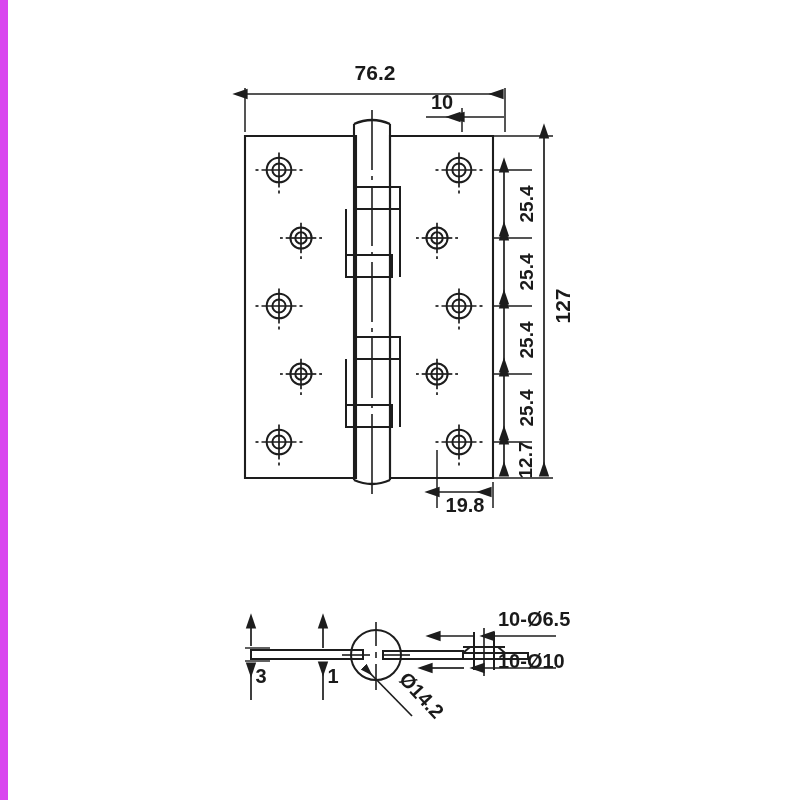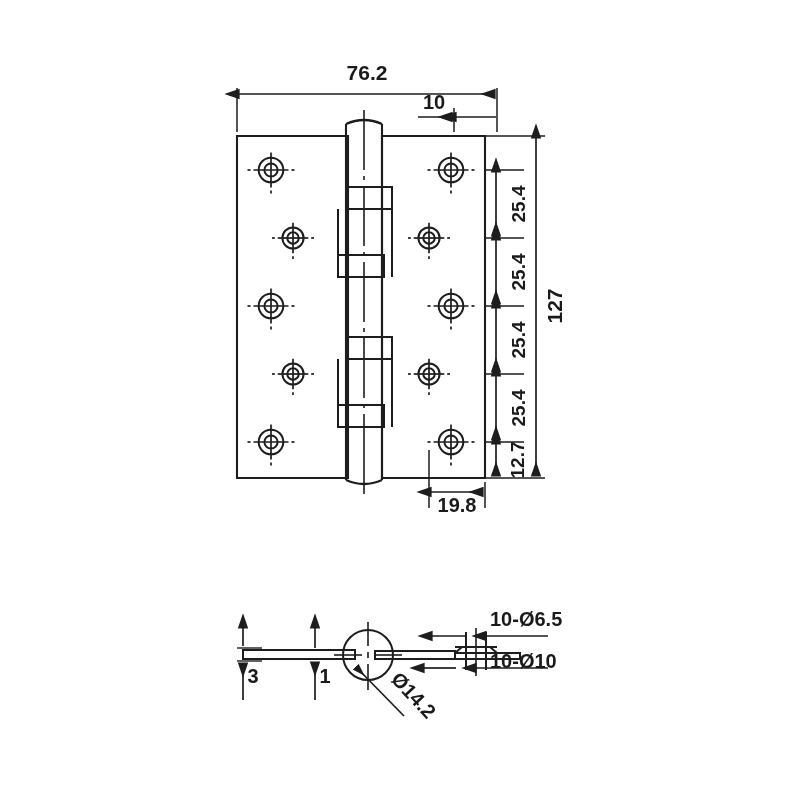--- a/index.html
+++ b/index.html
@@ -2,21 +2,21 @@
 <html><head>
 <meta charset="utf-8">
 <title>Hinge Technical Drawing</title>
 <style>
   html,body{margin:0;padding:0;background:#ffffff;}
   body{
     width:800px;height:800px;
     font-family:"Liberation Sans", sans-serif;
     overflow:hidden;
   }
-  #sheet{position:relative;width:700px;height:800px;background:#d946ef;}
+  #sheet{position:relative;width:700px;height:800px;background:#d946ef;padding-left:8px;}
   svg{display:block;}
   text{font-family:"Liberation Sans", sans-serif;font-weight:bold;fill:#1a1a1a;}
 </style>
 </head>
 <body>
 
 <div id="sheet">
 <svg width="800" height="800" viewBox="0 0 800 800">
 
   <defs>

